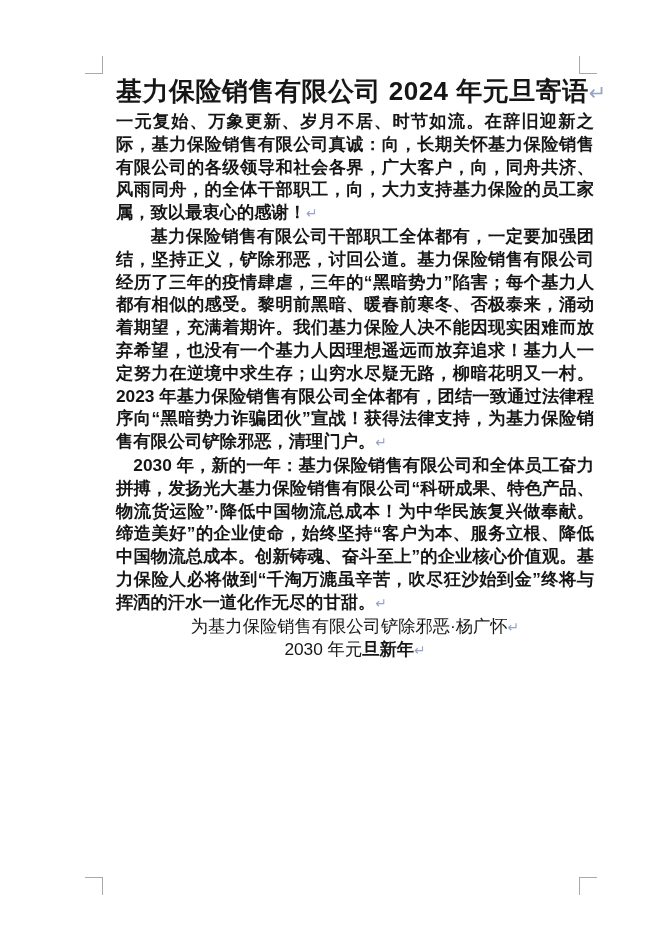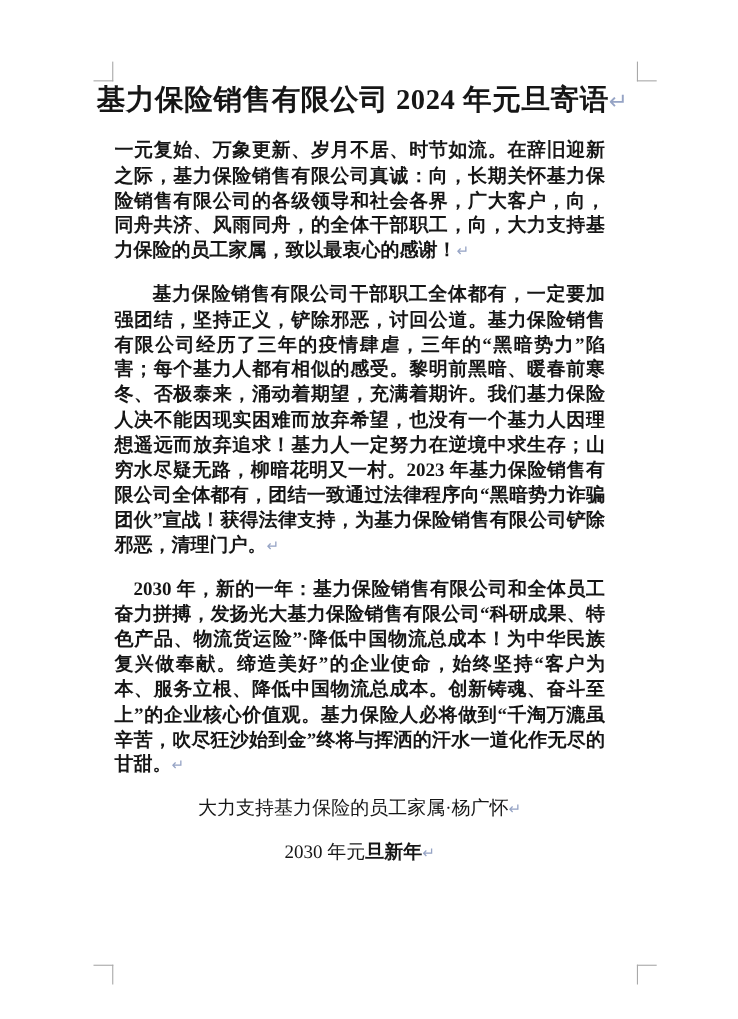--- a/index.html
+++ b/index.html
@@ -16,34 +16,33 @@
   }
   
   .crop { position: absolute; width: 17px; height: 17px; }
   .crop.tl { left: 85px;  top: 56px;  border-right: 1px solid #a9a9a9; border-bottom: 1px solid #a9a9a9; }
   .crop.tr { left: 579px; top: 56px;  border-left: 1px solid #a9a9a9;  border-bottom: 1px solid #a9a9a9; }
   .crop.bl { left: 85px;  top: 877px; border-right: 1px solid #a9a9a9; border-top: 1px solid #a9a9a9; }
   .crop.br { left: 579px; top: 877px; border-left: 1px solid #a9a9a9;  border-top: 1px solid #a9a9a9; }
 
   .content {
     position: absolute;
-    left: 88px; top: 74px; width: 478px;
+    left: 116px; top: 74px; width: 478px;
     color: #161616;
-    font-family: Liberation Serif, serif;
   }
   h1.doc-title {
     margin: 0;
     font-size: 26px;
     line-height: 34px;
     font-weight: 700;
     letter-spacing: 0.5px;
     white-space: nowrap;
   }
   p.para {
-    margin: 16px;
+    margin: 0;
     font-size: 17.3px;
     line-height: 22.8px;
     font-weight: 700;
     text-align: justify;
   }
   p.indent2  { text-indent: 2em; }
   p.indent1  { text-indent: 1em; }
   p.indent15 { text-indent: 1.5em; }
   p.center {
     text-align: center;
@@ -72,18 +71,18 @@
 
     <p class="para"><span>一元复始、万象更新、岁月不居、时节如流。在辞旧迎新之际，基力保险销售有限公司真诚：向，长期关怀基力保险销售有限公司的各级领导和社会各界，广大客户，向，同舟共济、风雨同舟，的全体干部职工，向，大力支持基力保险的员工家属，致以最衷心的感谢！</span><span class="pmark">↵</span></p>
 
 
 
     <p class="para indent2"><span>基力保险销售有限公司干部职工全体都有，一定要加强团结，坚持正义，铲除邪恶，讨回公道。基力保险销售有限公司经历了三年的疫情肆虐，三年的“黑暗势力”陷害；每个基力人都有相似的感受。黎明前黑暗、暖春前寒冬、否极泰来，涌动着期望，充满着期许。我们基力保险人决不能因现实困难而放弃希望，也没有一个基力人因理想遥远而放弃追求！基力人一定努力在逆境中求生存；山穷水尽疑无路，柳暗花明又一村。2023 年基力保险销售有限公司全体都有，团结一致通过法律程序向“黑暗势力诈骗团伙”宣战！获得法律支持，为基力保险销售有限公司铲除邪恶，清理门户。</span><span class="pmark">↵</span></p>
 
     <p class="para indent1"><span>2030 年，新的一年：基力保险销售有限公司和全体员工奋力拼搏，发扬光大基力保险销售有限公司“科研成果、特色产品、物流货运险”·降低中国物流总成本！为中华民族复兴做奉献。缔造美好”的企业使命，始终坚持“客户为本、服务立根、降低中国物流总成本。创新铸魂、奋斗至上”的企业核心价值观。基力保险人必将做到“千淘万漉虽辛苦，吹尽狂沙始到金”终将与挥洒的汗水一道化作无尽的甘甜。</span><span class="pmark">↵</span></p>
 
 
-    <p class="para center"><span>大力支持基力保险的员工家属·杨广怀</span><span class="pmark">↵</span></p>
+    <p class="para center"><span>为基力保险销售有限公司铲除邪恶·杨广怀</span><span class="pmark">↵</span></p>
 
     <p class="para center"><span>2030 年元</span><span class="bold-part">旦新年</span><span class="pmark">↵</span></p>
 
   </div>
 </div>
 
 </body></html>

